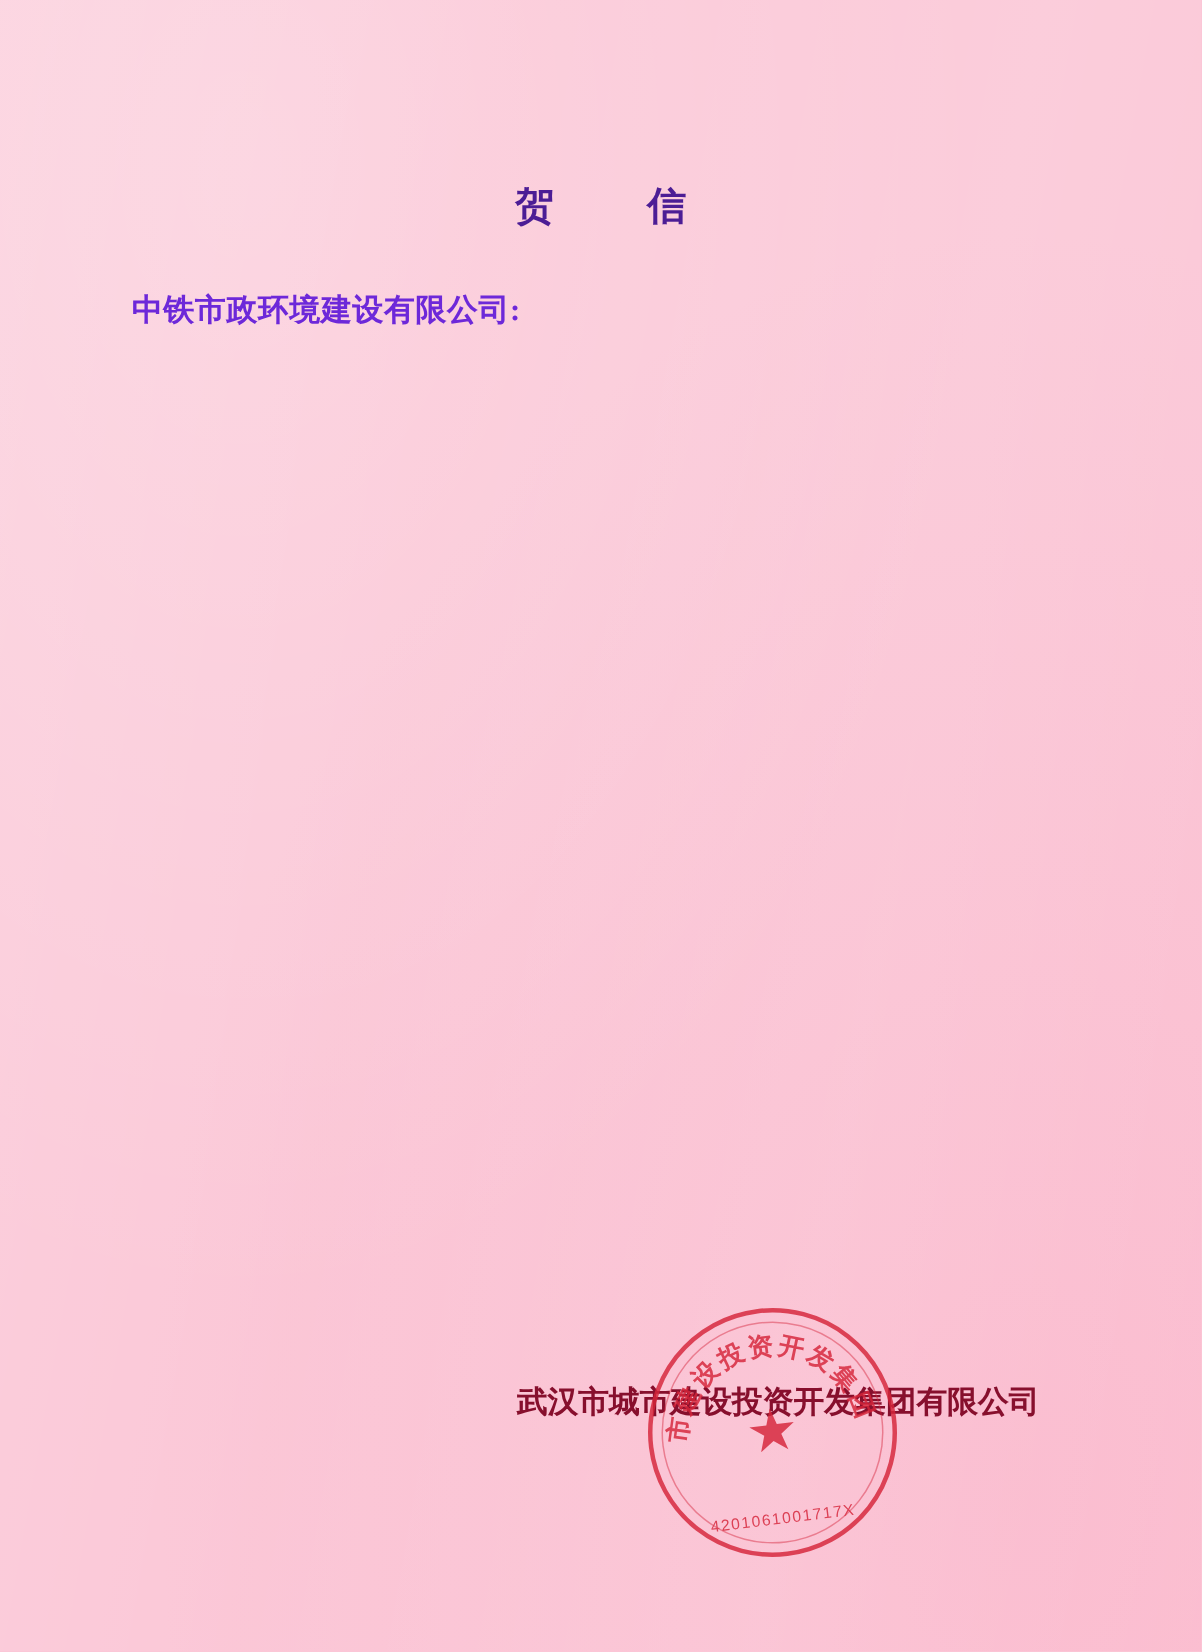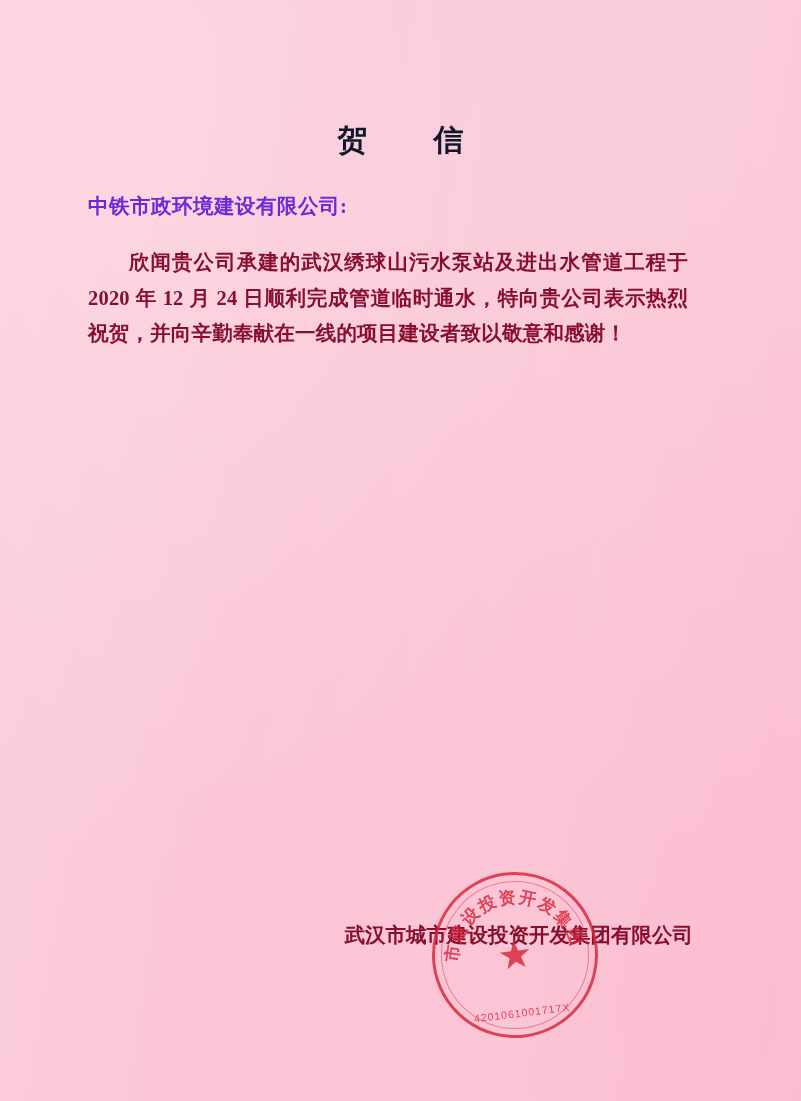--- a/index.html
+++ b/index.html
@@ -25,24 +25,24 @@
       radial-gradient(ellipse at 85% 90%, rgba(250,150,180,0.25), rgba(255,255,255,0) 60%);
     pointer-events: none;
   }
   .page {
     position: absolute;
     inset: 0;
     padding: 0;
   }
   .doc-title {
     text-align: center;
-    font-size: 30px;
+    font-size: 26px;
     font-weight: bold;
     letter-spacing: 18px;
-    color: #0f172a;
+    color: #4c1d95;
     margin: 0;
     position: absolute;
     top: 120px;
     left: 0;
     right: 0;
     text-indent: 18px;
   }
   .recipient {
     position: absolute;
     top: 192px;
@@ -144,21 +144,20 @@
 
 <div class="paper"></div>
 
 <div class="page">
 
   <h1 class="doc-title">贺　信</h1>
 
   <div class="recipient">中铁市政环境建设有限公司:</div>
 
   <div class="body-block">
-    <p class="para">欣闻贵公司承建的武汉绣球山污水泵站及进出水管道工程于 2020 年 12 月 24 日顺利完成管道临时通水，特向贵公司表示热烈祝贺，并向辛勤奉献在一线的项目建设者致以敬意和感谢！</p>
   </div>
 
   <div class="signature">
     <span>武汉市城市建设投资开发集团有限公司</span>
   </div>
 
   <div class="seal">
     <div class="seal-inner"></div>
     <svg class="seal-arc" viewBox="0 0 160 160">
       <defs>

